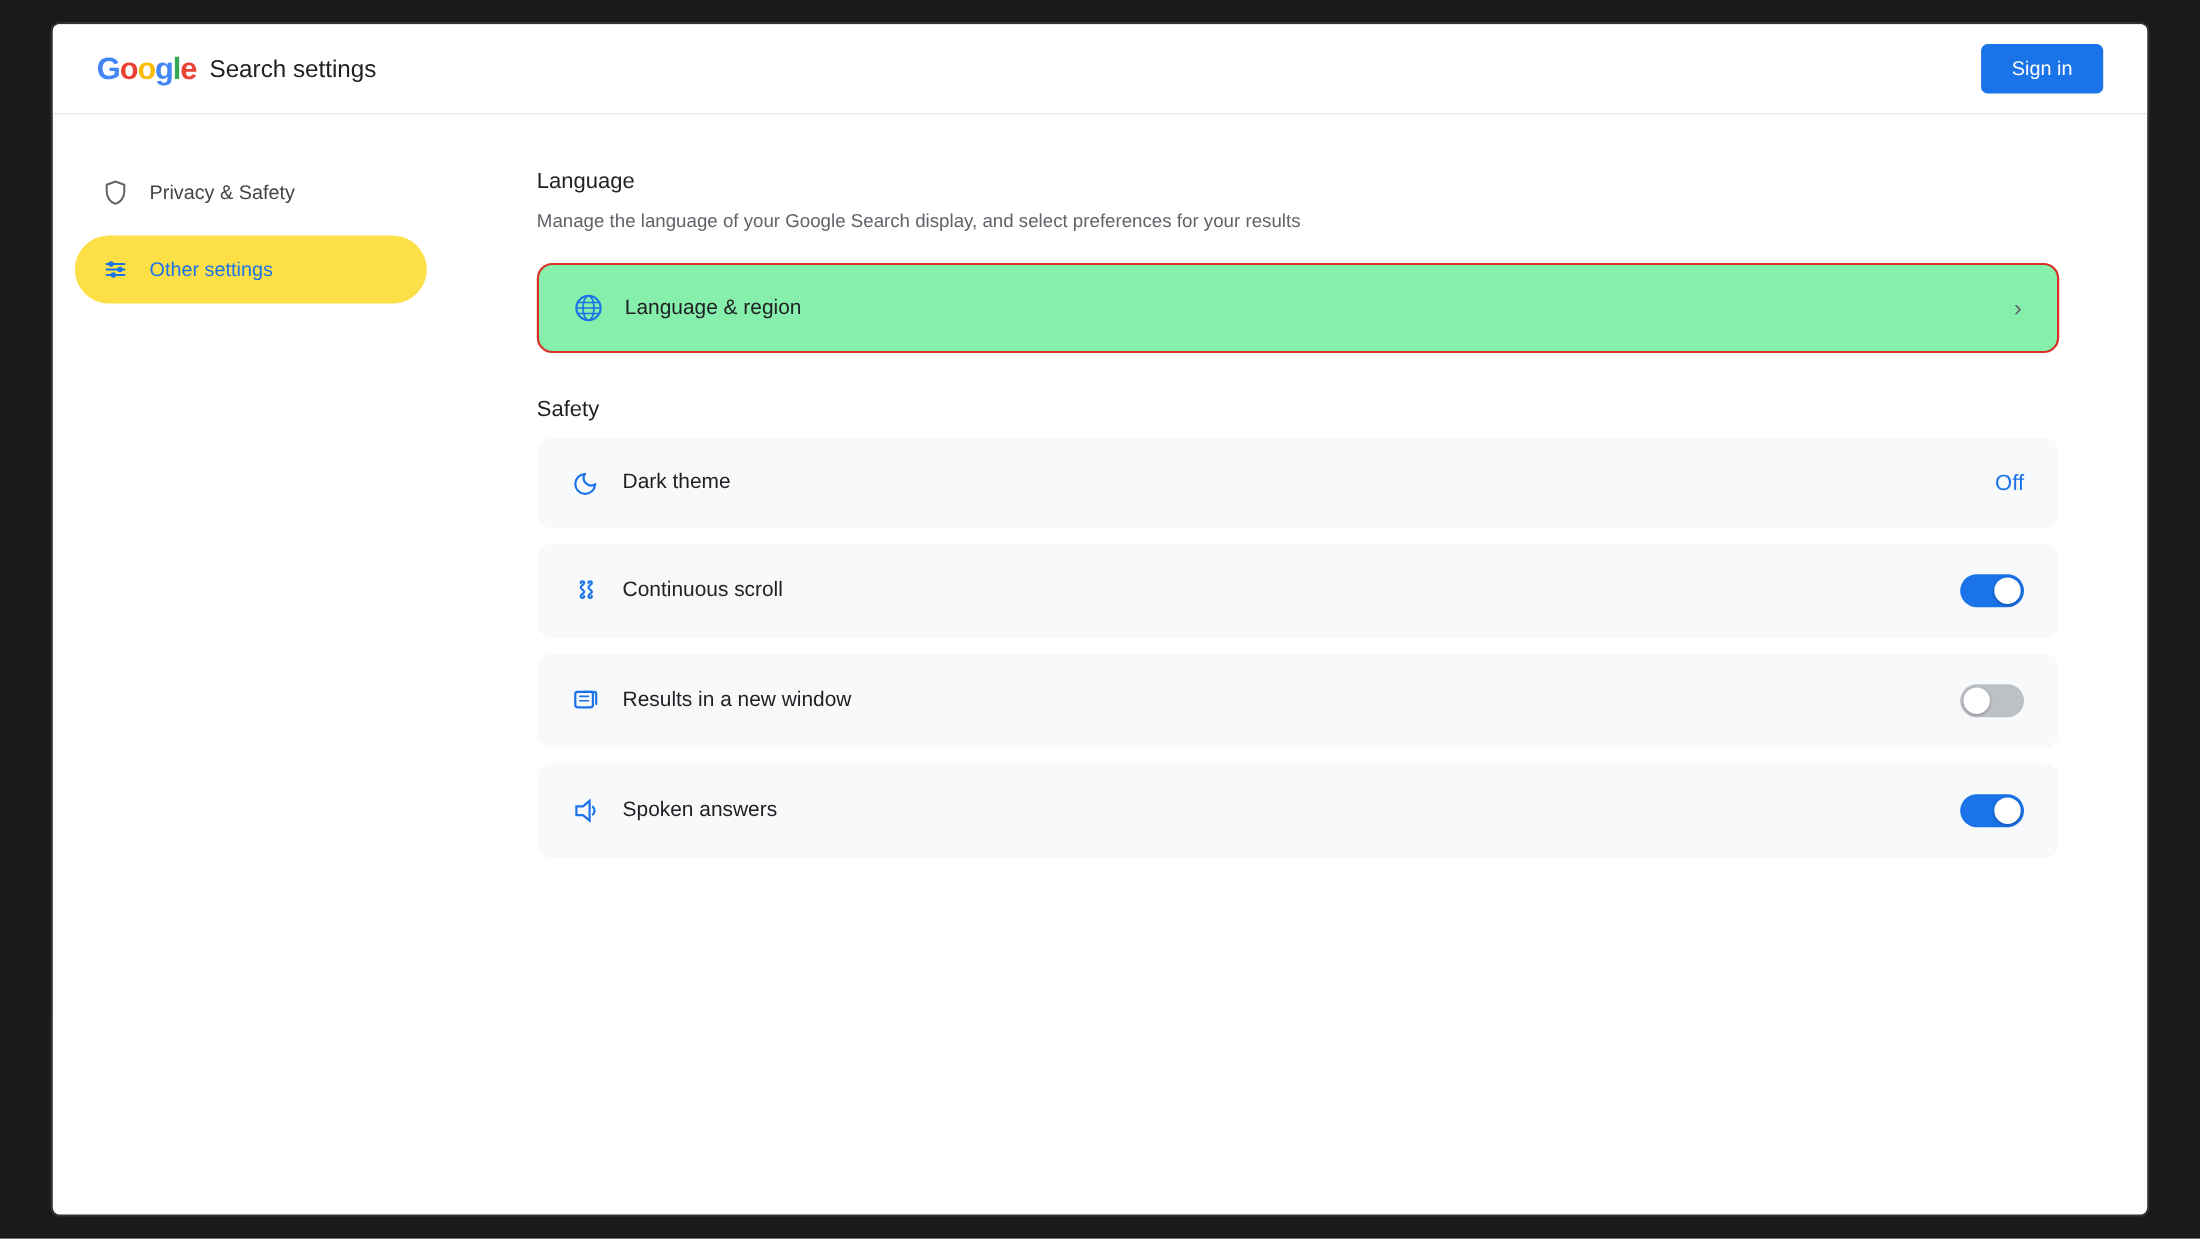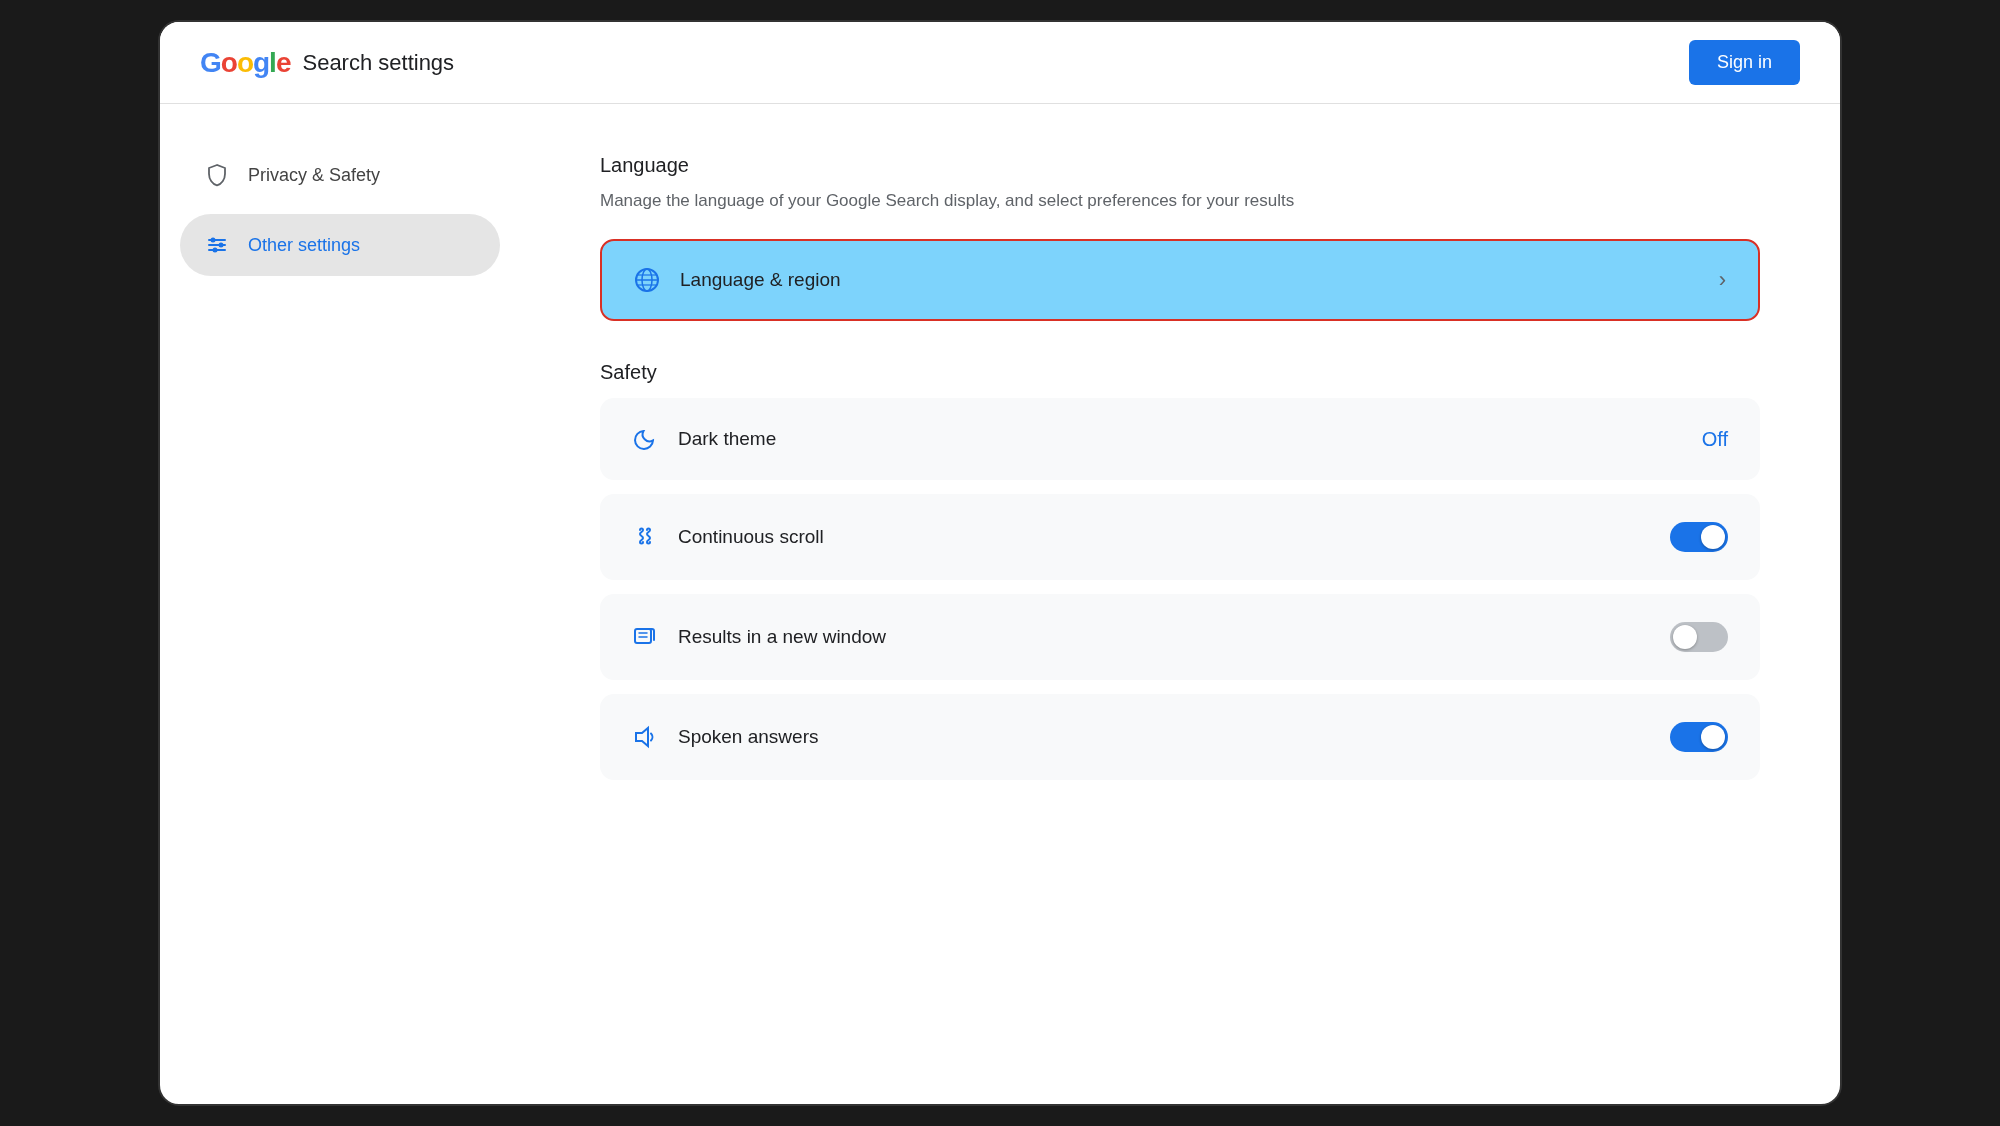--- a/index.html
+++ b/index.html
@@ -6,24 +6,24 @@
     body {
       font-family: 'Segoe UI', Arial, sans-serif;
       background: #1a1a1a;
       display: flex;
       justify-content: center;
       align-items: center;
       min-height: 100vh;
       padding: 10px;
     }
     .window {
-      width: 1684px;
+      width: 1908px;
       height: 1086px;
       background: #ffffff;
-      border-radius: 21px;
+      border-radius: 8px;
       border: 2px solid #333;
       display: flex;
       flex-direction: column;
       overflow: hidden;
     }
     
     .header {
       display: flex;
       align-items: center;
       justify-content: space-between;
@@ -82,21 +82,21 @@
       align-items: center;
       gap: 18px;
       padding: 18px 24px;
       border-radius: 50px;
       cursor: pointer;
       font-size: 18px;
       color: #444;
       margin-bottom: 8px;
     }
     .sidebar-item.active {
-      background: #e5e5e5;
+      background: #fde047;
       color: #1a73e8;
       font-weight: 500;
     }
     .sidebar-icon {
       width: 26px;
       height: 26px;
       display: flex;
       align-items: center;
       justify-content: center;
       flex-shrink: 0;
@@ -117,21 +117,21 @@
     .section-desc {
       font-size: 17px;
       color: #5f6368;
       margin-bottom: 28px;
     }
 
     
     .language-card {
       border: 2.5px solid #d93025;
       border-radius: 14px;
-      background: #7dd3fc;
+      background: #86efac;
       display: flex;
       align-items: flex-end;
       justify-content: space-between;
       padding: 26px 32px;
       cursor: pointer;
       margin-bottom: 40px;
     }
     .language-card-left {
       display: flex;
       align-items: center;

